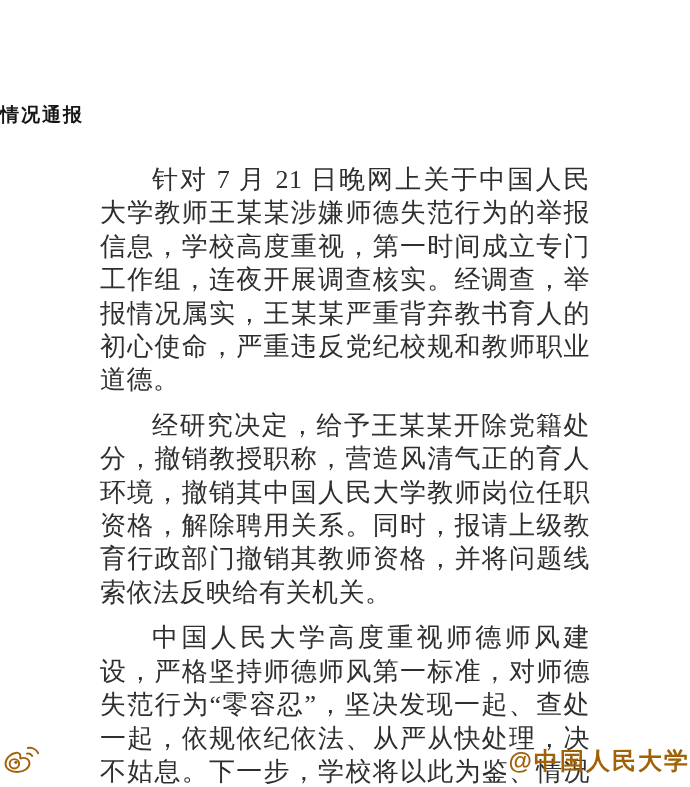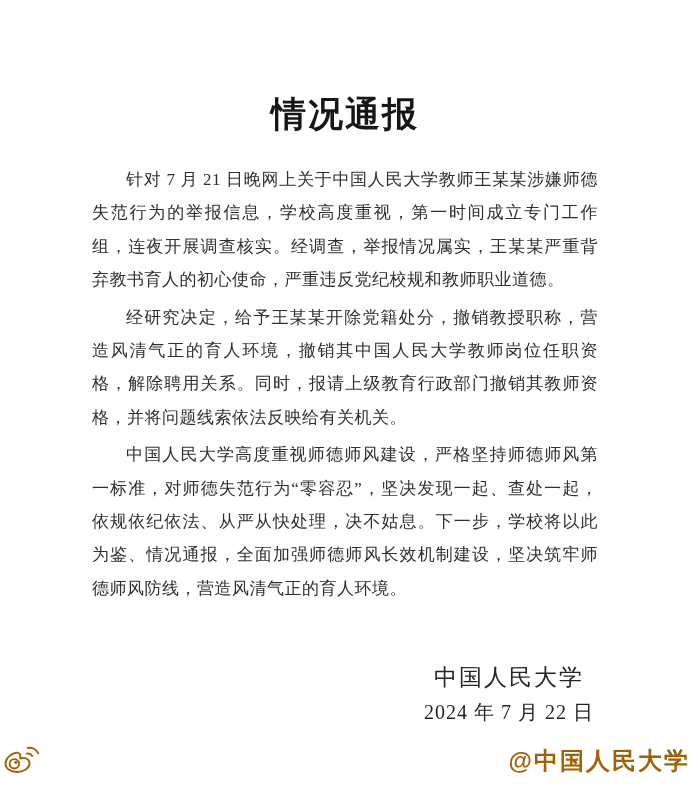--- a/index.html
+++ b/index.html
@@ -11,34 +11,34 @@
     position: relative;
     width: 690px;
     height: 787px;
     margin: 0 auto;
     background: #ffffff;
     overflow: hidden;
     font-family: "Liberation Serif", "DejaVu Serif", serif;
   }
   .doc-title {
     margin: 97px 0 0 0;
-    text-align: center;
-    font-size: 35px;
+    text-align: left;
+    font-size: 19px;
     line-height: 36px;
     font-weight: bold;
     letter-spacing: 2px;
     color: #161616;
   }
   .doc-body {
     margin: 30px 88px 0 88px;
   }
   .doc-body p {
-    margin: 4px;
+    margin: 12px;
     padding: 0;
-    font-size: 17px;
+    font-size: 26px;
     line-height: 33.4px;
     color: #2f2f2f;
     text-align: justify;
     text-justify: inter-character;
     text-indent: 2em;
     letter-spacing: 0.5px;
   }
   .signature-block {
     margin: 55px 96px 0 auto;
     width: fit-content;

